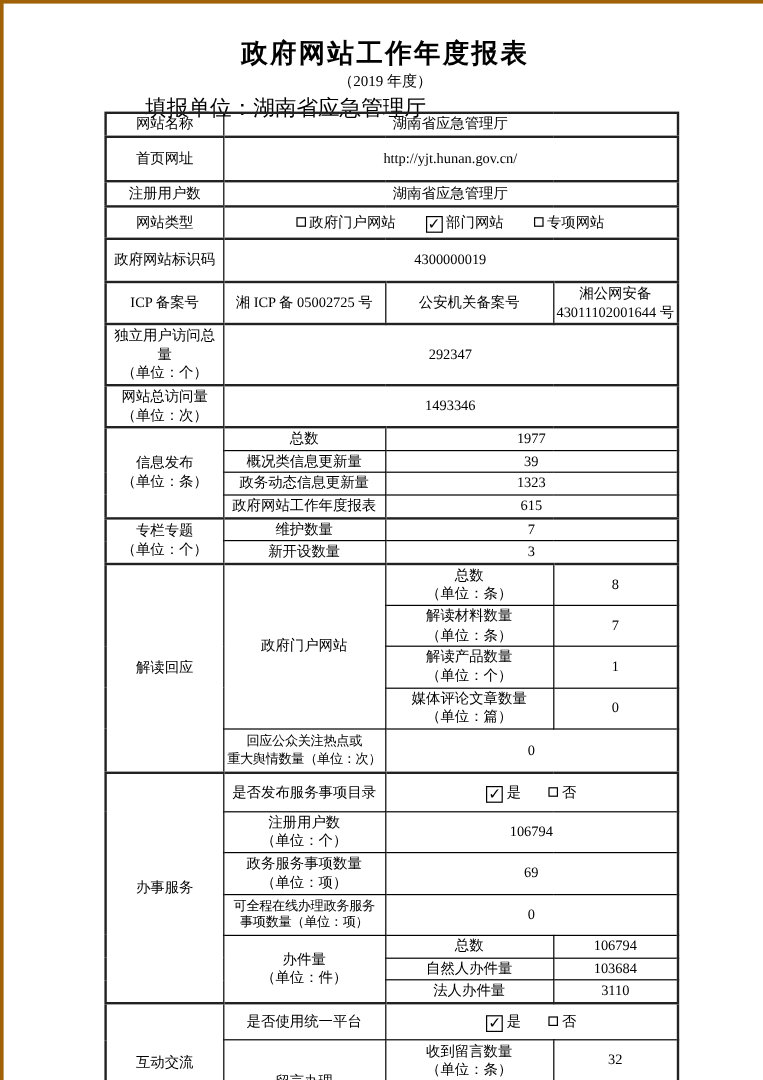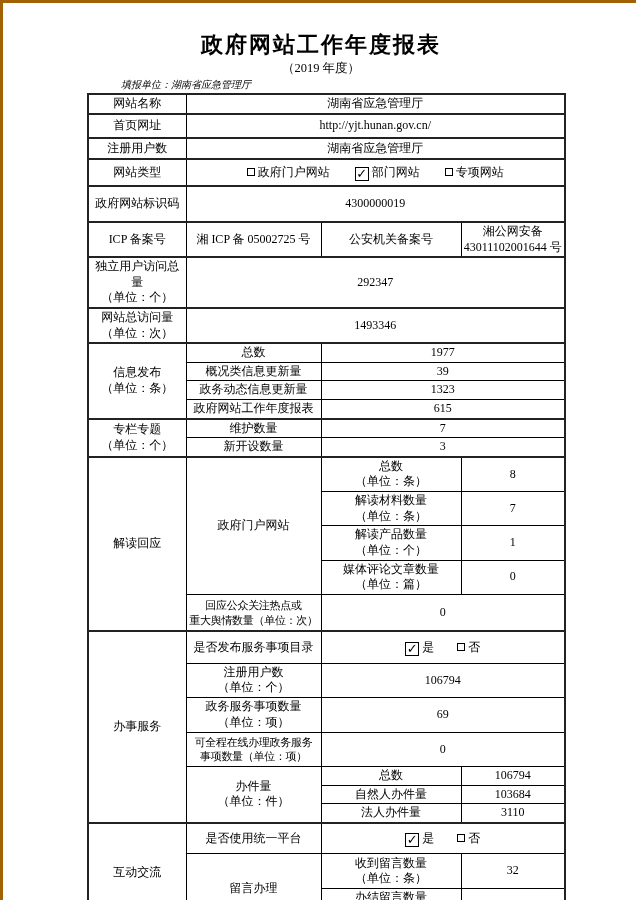--- a/index.html
+++ b/index.html
@@ -16,21 +16,21 @@
   .title {
     position:absolute; left:0; top:27px; width:636px;
     text-align:center; font-size:22px; font-weight:bold;
     letter-spacing:2px; margin:0;
   }
   .subtitle {
     position:absolute; left:0; top:57px; width:636px;
     text-align:center; font-size:12.5px;
   }
   .filler {
-    position:absolute; left:118px; top:75px; font-size:10px;font-style:italic;
+    position:absolute; left:118px; top:75px; font-size:18px;
   }
   table.report {
     position:absolute; left:84px; top:90px;
     border-collapse:collapse; table-layout:fixed;
     width:477px; font-size:12px;
     border:2px solid #222;
   }
   col.c1 { width:98px; }
   col.c2 { width:135px; }
   col.c3 { width:140px; }
@@ -72,21 +72,21 @@
         <col class="c3">
         <col class="c4">
       </colgroup>
 
     <tbody>
         <tr class="major" style="height:20px">
       <td>网站名称</td>
       <td colspan="3">湖南省应急管理厅</td>
     </tr>
 
-    <tr class="major" style="height:24px">
+    <tr class="major" style="height:37px">
       <td>首页网址</td>
       <td colspan="3">http://yjt.hunan.gov.cn/</td>
     </tr>
 
     <tr class="major" style="height:21px">
       <td>注册用户数</td>
       <td colspan="3">湖南省应急管理厅</td>
     </tr>
 
     <tr class="major" style="height:27px">

